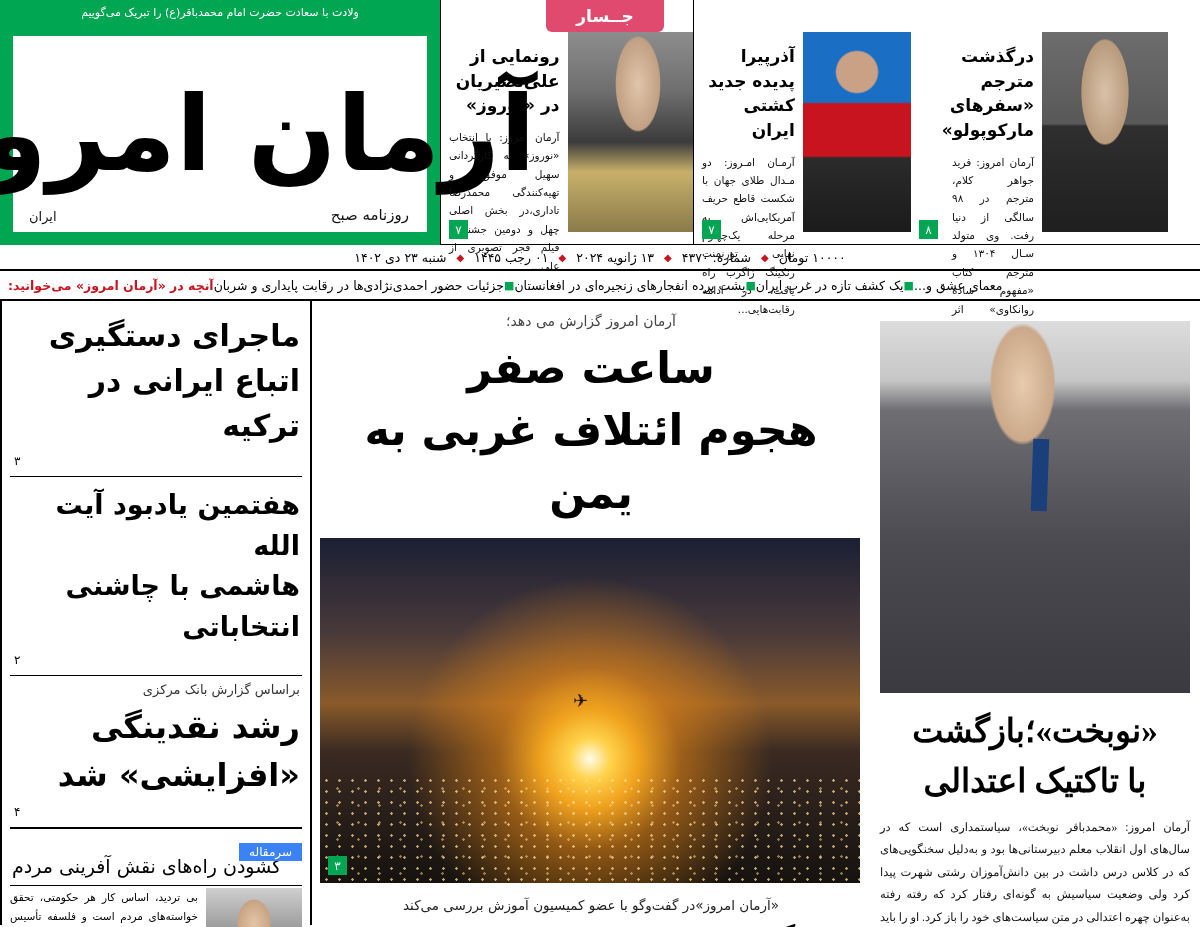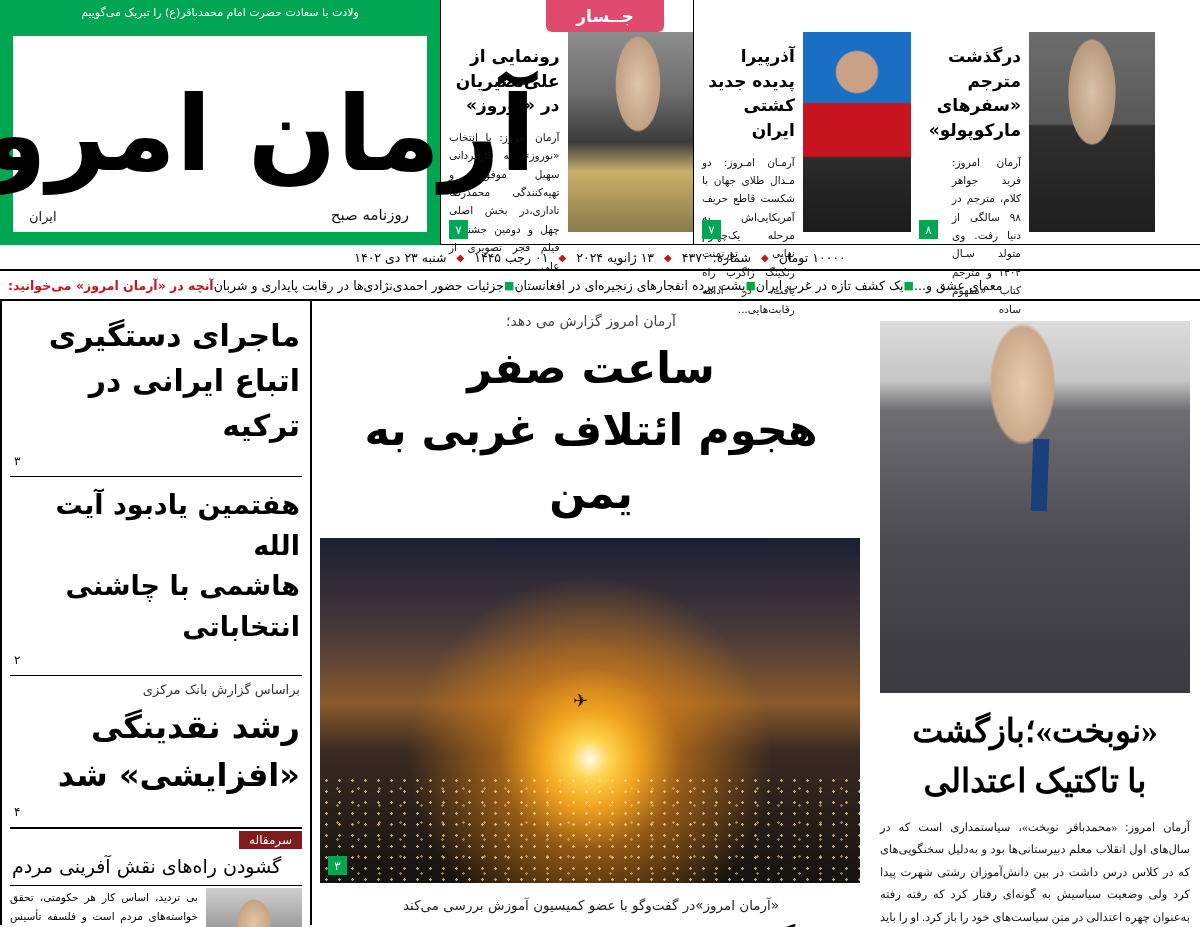--- a/index.html
+++ b/index.html
@@ -142,23 +142,23 @@
 
   .rt-head {
     direction: rtl; text-align: right;
     font-size: 30px; font-weight: bold; line-height: 1.5; color:#000;
     padding: 6px 2px 4px 2px;
   }
   .rt-num { direction: rtl; text-align: left; font-size: 12px; color:#000; padding: 2px 0 6px 4px; }
   .hr-bk { border-top: 1px solid #000; margin: 2px 0; }
 
   .sermaghale-tab {
-    display:inline-block; background:#7f1d1d; color:#fff;
+    display:inline-block; background:#3b82f6; color:#fff;
     font-size: 12px; padding: 2px 10px; direction: rtl;
-    position: relative; top: 0;
+    position: relative; top: 12px;
   }
   .sermaghale-row { display:flex; flex-direction: row-reverse; justify-content: space-between; align-items:center; }
   .sm-title { direction: rtl; text-align: left; font-size: 19px; font-weight: normal; padding: 6px 2px; }
   .sm-body-wrap { display:flex; flex-direction: row-reverse; gap: 8px; }
   .sm-body { direction: rtl; text-align: justify; font-size: 10.5px; line-height: 1.85; flex: 1; }
   .sm-author { width: 96px; flex-shrink: 0; text-align:center; }
   .sm-photo {
     width: 96px; height: 104px;
     background:
       radial-gradient(ellipse at 50% 34%, #e3c5a6 0%, #c7a383 24%, transparent 25%),
@@ -250,21 +250,21 @@
       <div class="teaser" style="width:218px;">
         <div class="tz-text" style="width:124px;">
           <div class="tz-title">آذرپیرا<br>پدیده جدید<br>کشتی ایران</div>
           <div class="tz-body">آرمـان امـروز: دو مـدال طلای جهان با شکست قاطع حریف آمریکایی‌اش به مرحله یک‌چهارم نهایی تورنمنت رنکینگ زاگرب راه یافت، در ادامه رقابت‌هایی...</div>
         </div>
         <div class="tz-photo ph-wrestler"></div>
         <div class="pagebadge">۷</div>
       </div>
 
       <div class="teaser" style="width:257px;">
-        <div class="tz-text" style="width:118px;padding-left:41px;">
+        <div class="tz-text" style="width:131px;padding-left:41px;">
           <div class="tz-title">درگذشت<br>مترجم<br>«سفرهای مارکوپولو»</div>
           <div class="tz-body">آرمان امروز: فرید جواهر کلام، مترجم در ۹۸ سالگی از دنیا رفت. وی متولد سـال ۱۳۰۴ و مترجم کتاب «مفهوم ساده روانکاوی» اثر زیگموند فروید بود. همچنین «سفرهای...</div>
         </div>
         <div class="tz-photo ph-old-man"></div>
         <div class="pagebadge">۸</div>
       </div>
 
     </div>
 
     <div class="jasar">جــسار</div>

